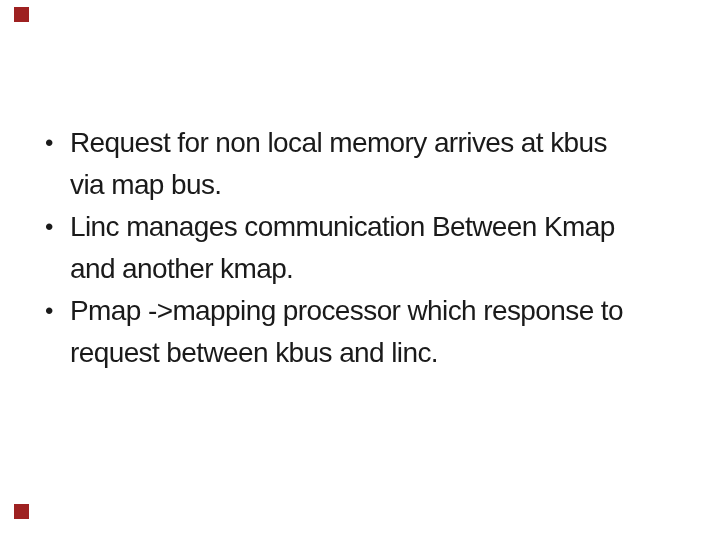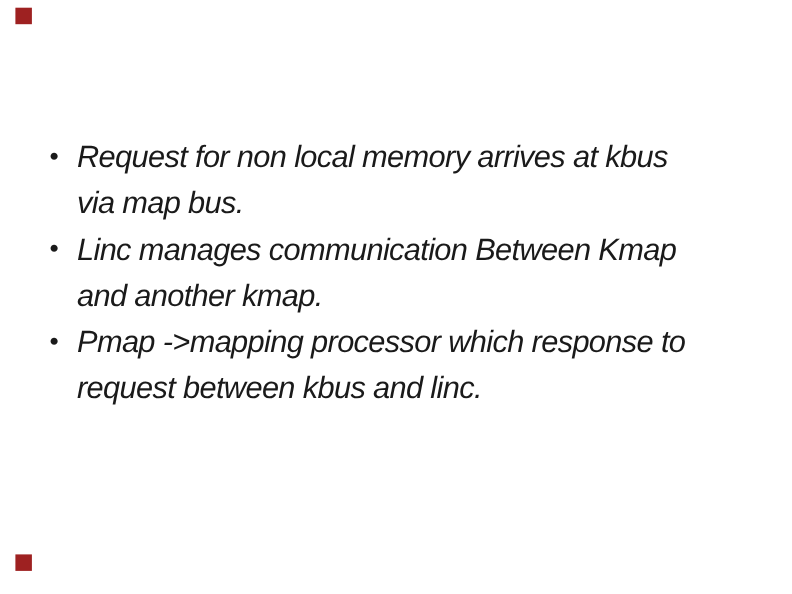--- a/index.html
+++ b/index.html
@@ -41,21 +41,20 @@
   }
   .bullet-marker {
     flex: none;
     width: 25px;
     font-size: 24px;
     line-height: 42px;
     letter-spacing: 0;
   }
   .bullet-text {
     flex: 1 1 auto;
-    font-style: italic;
   }
 </style>
 </head>
 <body>
 
 <div class="slide" style="background: rgb(255, 255, 255); color: rgb(26, 26, 26);">
   <div class="corner-square top" style="background: rgb(158, 33, 33);"></div>
   <div class="corner-square bottom" style="background: rgb(158, 33, 33);"></div>
   <ul class="bullets" id="bullet-list">
       <li class="bullet-item">

